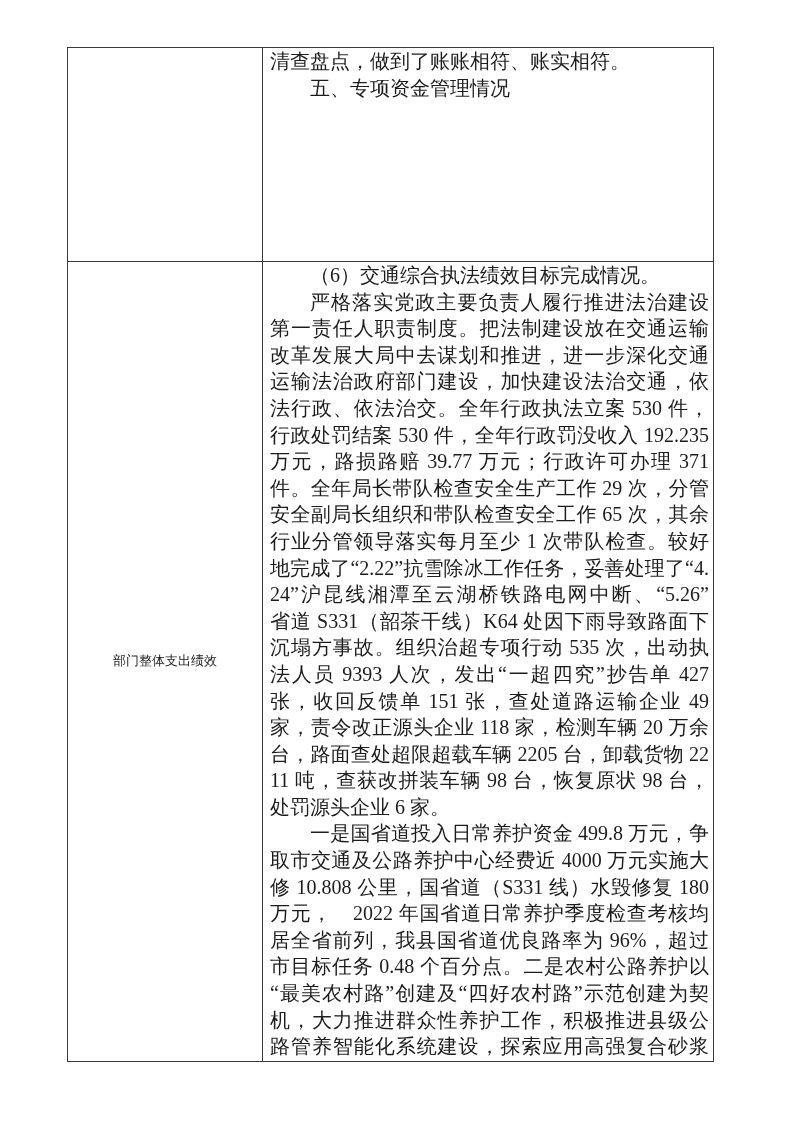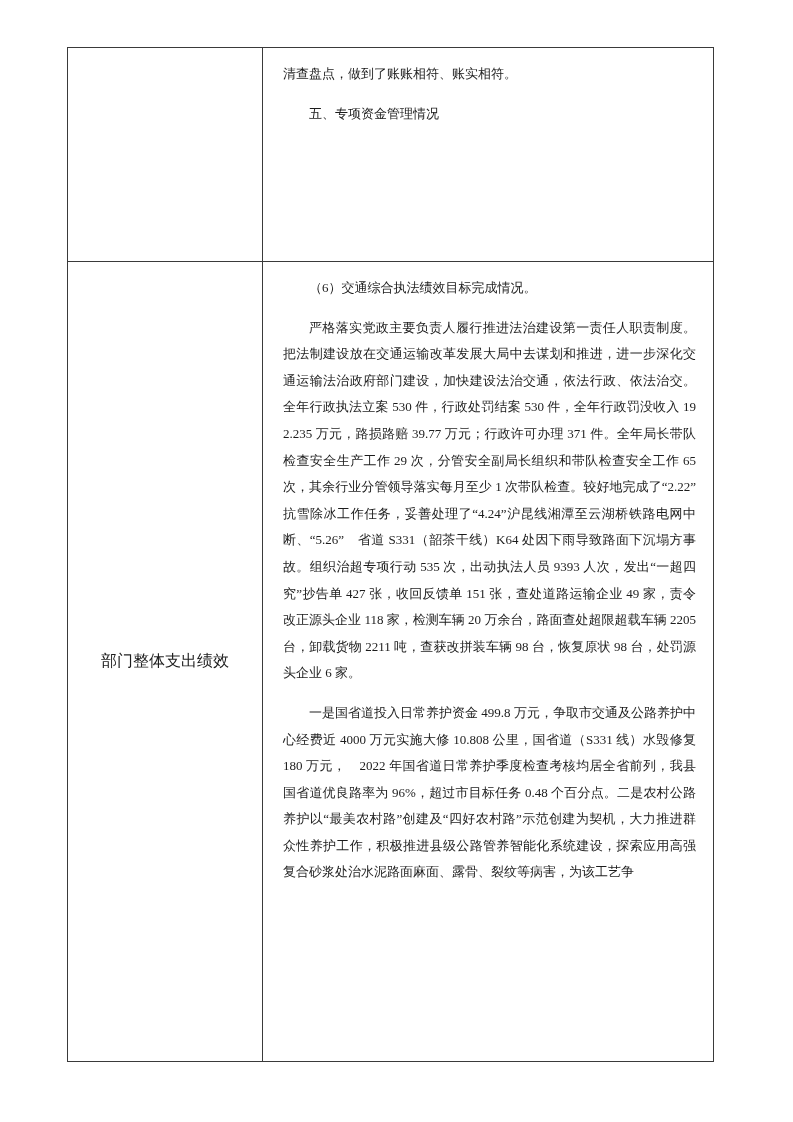--- a/index.html
+++ b/index.html
@@ -39,33 +39,33 @@
   .label-cell {
     width: 194px;
     flex: none;
     border-right: 1px solid var(--border-color, #3a3a3a);
     display: flex;
     align-items: center;
     justify-content: center;
     overflow: hidden;
   }
   .label-text {
-    font-size: 16px;
+    font-size: 13px;
     line-height: 26.6px;
     letter-spacing: 0px;
     white-space: nowrap;
   }
   .content-cell {
     flex: 1;
     overflow: hidden;
     padding: 0 4px 0 7px;
   }
   .para {
-    margin: 13px;
-    font-size: 13px;
+    margin: 0;
+    font-size: 20px;
     line-height: 26.6px;
     text-align: justify;
     text-justify: inter-ideograph;
     word-break: break-all;
   }
   .para.indent {
     text-indent: 2em;
     font-family: Liberation Serif, serif;
   }
 </style>

